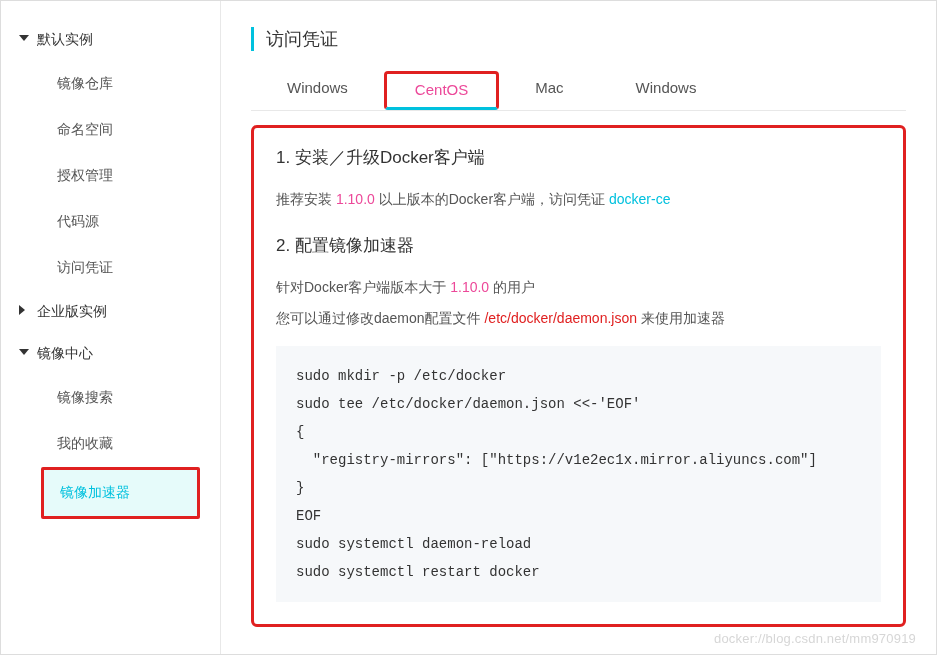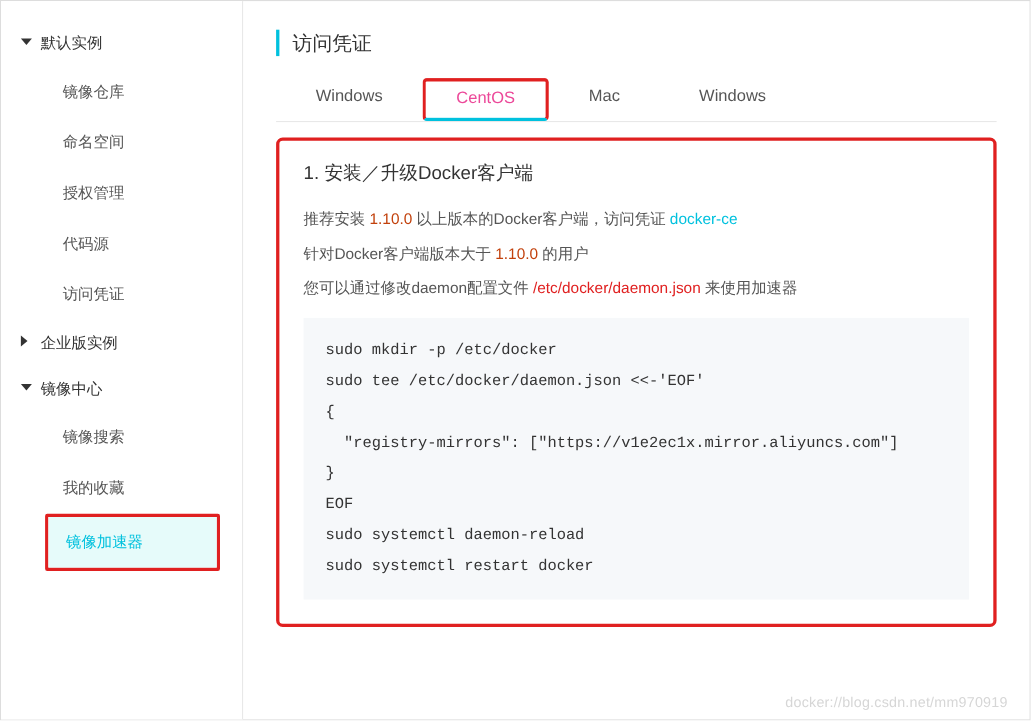--- a/index.html
+++ b/index.html
@@ -102,21 +102,21 @@
     
     .content-highlight {
       border: 3px solid #e02020;
       border-radius: 6px;
       margin-top: 14px;
       padding: 18px 22px 22px;
     }
     .h3 { font-size: 17px; color: #333; font-weight: 400; margin-bottom: 18px; }
     .h3.second { margin-top: 22px; }
     .para { font-size: 14px; color: #555; line-height: 1.8; margin-bottom: 6px; }
-    .version { color: #c2410c; }
+    .version { color: #ec4899; }
     .link { color: #00c1de; text-decoration: none; cursor: pointer; }
     .path { color: #e02020; }
 
     .codeblock {
       background: #f6f8fa;
       padding: 16px 20px;
       font-family: "Courier New", Consolas, monospace;
       font-size: 14px;
       color: #333;
       line-height: 2;
@@ -186,20 +186,21 @@
       <div class="tab">Mac</div>
       <div class="tab">Windows</div>
     </div>
 
     <div class="content-highlight">
       <h3 class="h3">1. 安装／升级Docker客户端</h3>
       <p class="para">
         <span>推荐安装 </span><span class="version">1.10.0</span><span> 以上版本的Docker客户端，访问凭证 </span><a class="link">docker-ce</a>
       </p>
 
+      <h3 class="h3 second">2. 配置镜像加速器</h3>
       <p class="para">
         <span>针对Docker客户端版本大于 </span><span class="version">1.10.0</span><span> 的用户</span>
       </p>
       <p class="para">
         <span>您可以通过修改daemon配置文件 </span><span class="path">/etc/docker/daemon.json</span><span> 来使用加速器</span>
       </p>
 
       <pre class="codeblock">sudo mkdir -p /etc/docker
 sudo tee /etc/docker/daemon.json &lt;&lt;-'EOF'
 {

